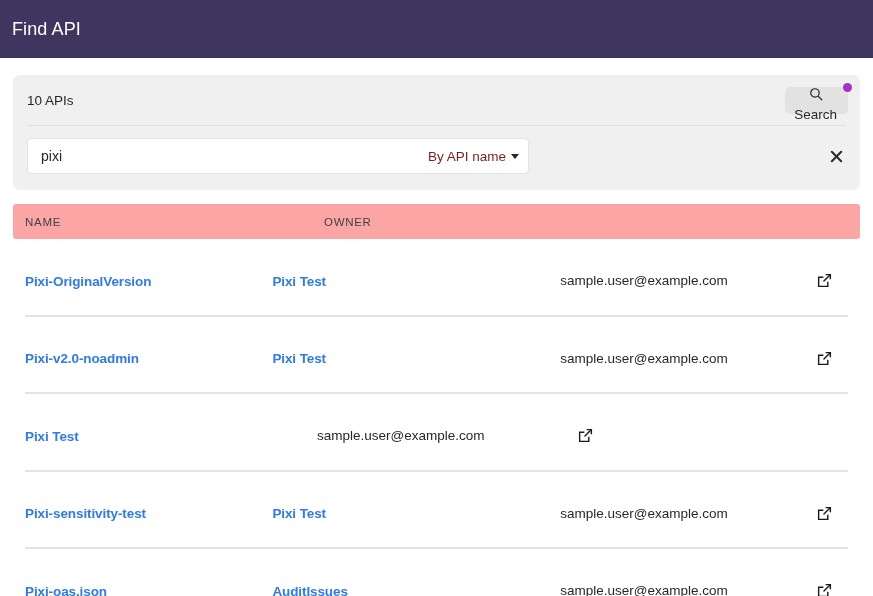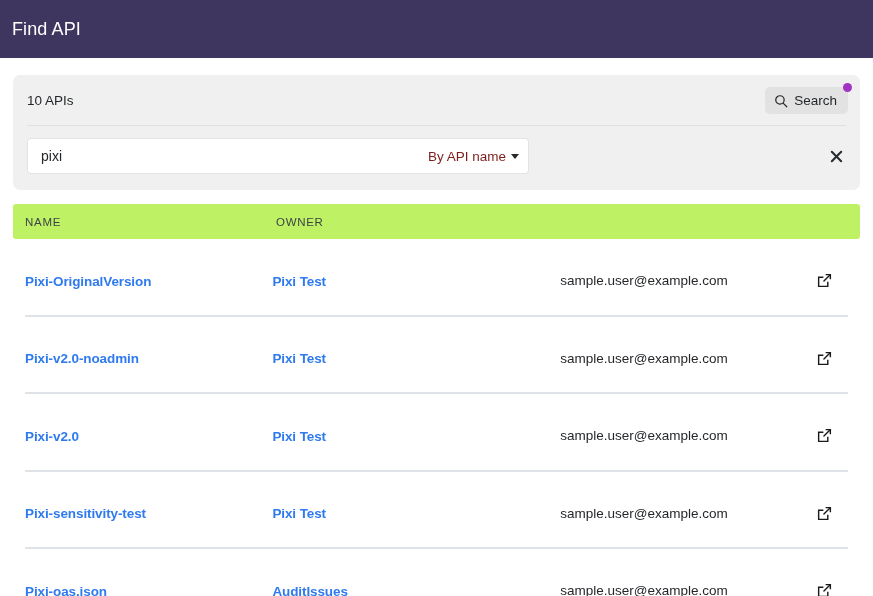--- a/index.html
+++ b/index.html
@@ -63,20 +63,21 @@
     border-radius: 5px;
     height: 27px;
     padding: 0 11px 0 9px;
     display: flex;
     align-items: center;
     gap: 6px;
     font-family: "Liberation Sans", sans-serif;
     font-size: 13.5px;
     color: #25282b;
     cursor: pointer;
+    flex-direction: column;
   }
   .search-btn .magnifier {
     display: block;
     width: 14px;
     height: 14px;
   }
   .badge-dot {
     position: absolute;
     top: -4px;
     right: -4px;
@@ -138,25 +139,26 @@
     align-items: center;
     justify-content: center;
     cursor: pointer;
   }
 
   
   .table-wrap {
     margin: 14px 13px 0 13px;
   }
   .table-head {
-    background: #bef264;
+    background: #fca5a5;
     border-radius: 3px;
     height: 35px;
     display: flex;
     align-items: center;
+    gap: 48px;
   }
   .table-head .th {
     font-size: 11.5px;
     letter-spacing: 0.7px;
     color: #3d4349;
     font-weight: 400;
   }
   .col-name   { width: 263px; padding-left: 12px; box-sizing: border-box; }
   .col-coll   { width: 292px; box-sizing: border-box; }
   .col-owner  { width: 245px; box-sizing: border-box; }
@@ -273,21 +275,20 @@
         <svg viewBox="0 0 18 18" width="17" height="17" fill="none" stroke="#1a1a1a" stroke-width="1.5">
           <path d="M12.5 10.2V15.2H2.8V5.5H7.8"></path>
           <path d="M10.2 2.8H15.2V7.8"></path>
           <line x1="15.0" y1="3.0" x2="8.4" y2="9.6" stroke-linecap="round"></line>
         </svg>
       </span>
     </span>
   </div>
 
   <div class="table-row">
-    <span class="col-name"><a class="link-cell">Pixi-v2.0</a></span>
     <span class="col-coll"><a class="link-cell">Pixi Test</a></span>
     <span class="col-owner owner-cell">sample.user@example.com</span>
     <span class="col-action">
       <span class="open-icon">
         <svg viewBox="0 0 18 18" width="17" height="17" fill="none" stroke="#1a1a1a" stroke-width="1.5">
           <path d="M12.5 10.2V15.2H2.8V5.5H7.8"></path>
           <path d="M10.2 2.8H15.2V7.8"></path>
           <line x1="15.0" y1="3.0" x2="8.4" y2="9.6" stroke-linecap="round"></line>
         </svg>
       </span>

